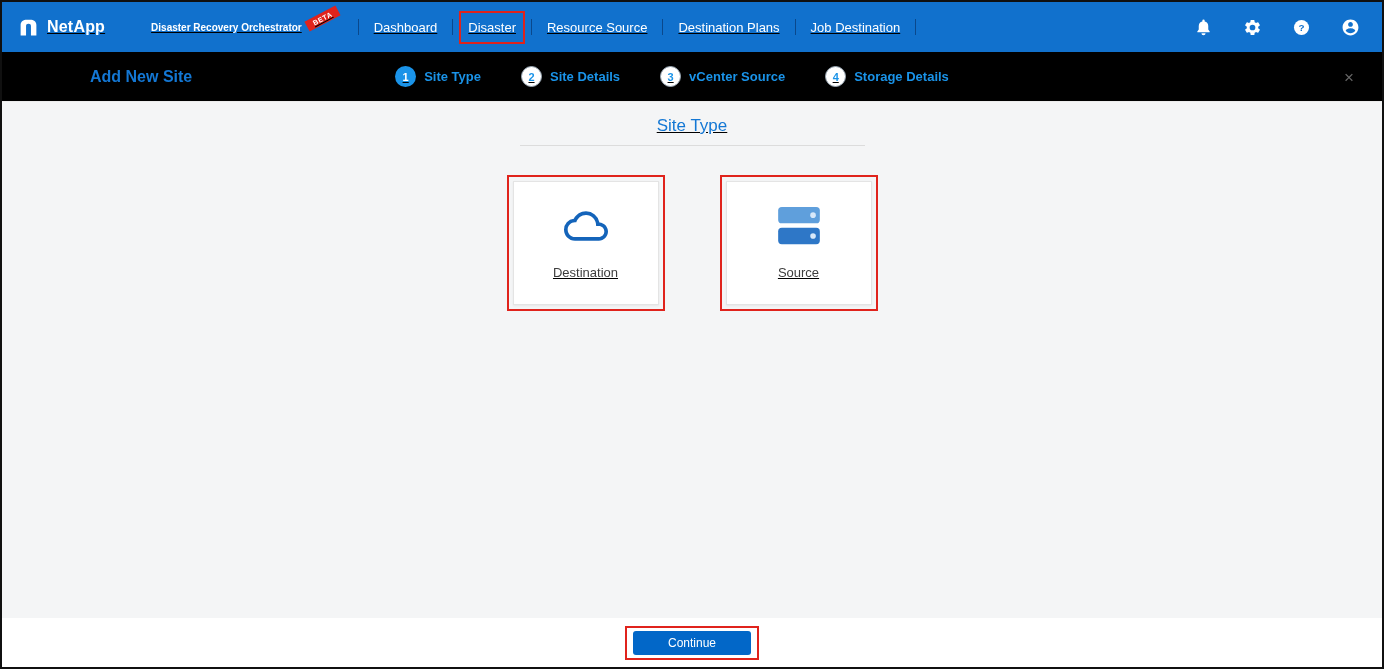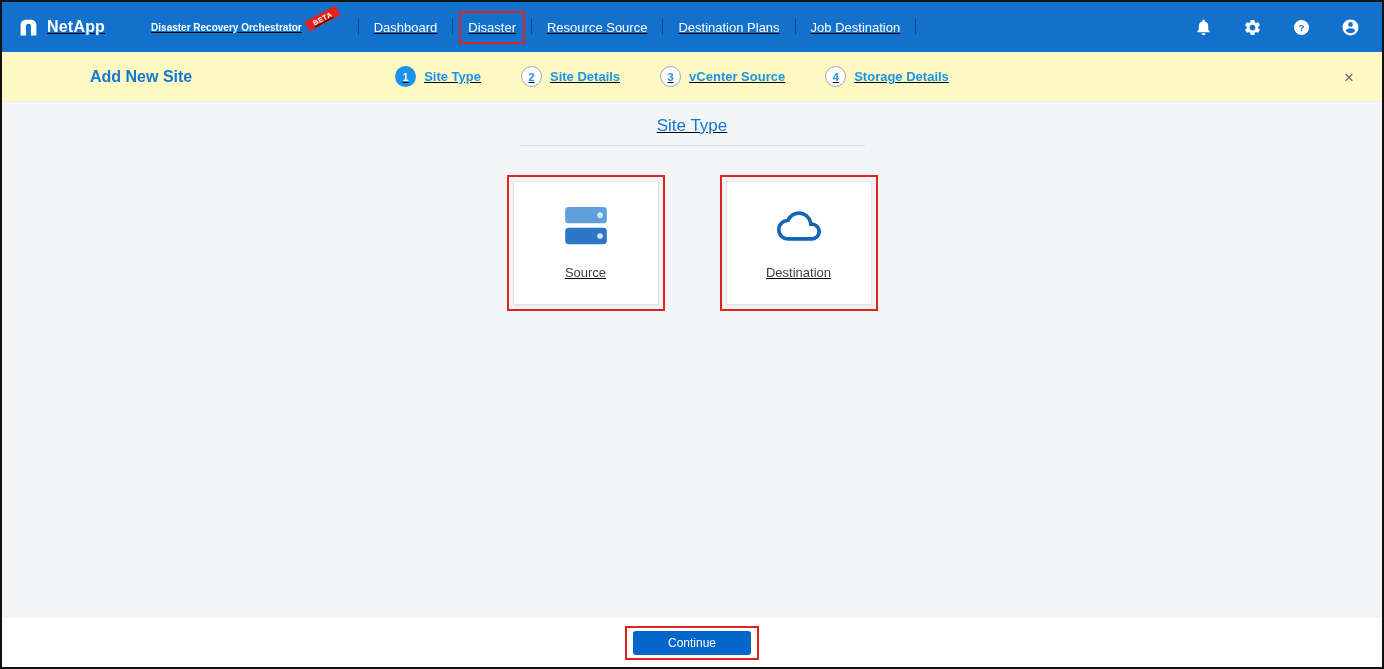--- a/index.html
+++ b/index.html
@@ -22,21 +22,21 @@
   .nav-items { display:flex; align-items:flex-end; margin-left:6px; }
   .nav-sep { width:1px; height:16px; background:rgba(6,38,88,.55); margin:0 15px; flex:0 0 1px; }
   .nav-item { color:#fff; font-size:13px; text-decoration:none; cursor:pointer; white-space:nowrap; }
   .hl-wrap { position:relative; display:inline-flex; }
   .red-box { position:absolute; border:2px solid #e0231c; pointer-events:none; }
   .hl-discover { inset:-9px -9px; }
   .nav-right { margin-left:auto; display:flex; align-items:center; gap:30px; }
   .nav-icon { width:19px; height:19px; display:block; cursor:pointer; }
 
   
-  .wizard-bar { flex:0 0 50px; background:#fef9c3; border-bottom:1px solid #ececec;
+  .wizard-bar { flex:0 0 50px; background:#000000; border-bottom:1px solid #ececec;
                 position:relative; display:flex; align-items:center; justify-content:center; }
   .wizard-title { position:absolute; left:88px; top:50%; transform:translateY(-50%);
                   color:#1377d4; font-size:16px; font-weight:700; }
   .steps { display:flex; align-items:center; gap:40px; transform:translateX(-20px); }
   .step { display:flex; align-items:center; gap:8px; cursor:pointer; }
   .step-circle { width:21px; height:21px; border-radius:50%; font-size:11px; font-weight:600;
                  display:flex; align-items:center; justify-content:center; }
   .step-circle.active { background:#1a93e8; color:#fff; }
   .step-circle.inactive { background:#fff; border:1px solid #98a6b3; color:#1a93e8; }
   .step-label { color:#1a93e8; font-size:13px; font-weight:600; white-space:nowrap; }
@@ -142,37 +142,37 @@
   </div>
 
   <main class="content">
     <h2 class="content-heading">Site Type</h2>
     <div class="heading-divider"></div>
 
     <div class="cards">
 
       <div class="card-wrap">
         <div class="card">
+          <svg class="card-icon" viewBox="0 0 24 24">
+            <path fill="#1464ba" d="M19.35 10.04A7.49 7.49 0 0 0 12 4C9.11 4 6.6 5.64 5.35 8.04A5.994 5.994 0 0 0 0 14c0 3.31 2.69 6 6 6h13c2.76 0 5-2.24 5-5 0-2.64-2.05-4.78-4.65-4.96zM19 18H6c-2.21 0-4-1.79-4-4s1.79-4 4-4h.71C7.37 7.69 9.48 6 12 6c3.04 0 5.5 2.46 5.5 5.5v.5H19c1.66 0 3 1.34 3 3s-1.34 3-3 3z"></path>
+          </svg>
+          <span class="card-label">Destination</span>
+        </div>
+        <span class="red-box hl-card"></span>
+      </div>
+
+      <div class="card-wrap">
+        <div class="card">
           <svg class="card-icon" viewBox="0 0 64 48">
             <rect x="9" y="3" width="46" height="18" rx="4" fill="#5f9fdc"></rect>
             <circle cx="47.5" cy="12" r="3.1" fill="#d7e8f9"></circle>
             <rect x="9" y="26" width="46" height="18" rx="4" fill="#2e77c7"></rect>
             <circle cx="47.5" cy="35" r="3.1" fill="#d7e8f9"></circle>
           </svg>
           <span class="card-label">Source</span>
-        </div>
-        <span class="red-box hl-card"></span>
-      </div>
-
-      <div class="card-wrap">
-        <div class="card">
-          <svg class="card-icon" viewBox="0 0 24 24">
-            <path fill="#1464ba" d="M19.35 10.04A7.49 7.49 0 0 0 12 4C9.11 4 6.6 5.64 5.35 8.04A5.994 5.994 0 0 0 0 14c0 3.31 2.69 6 6 6h13c2.76 0 5-2.24 5-5 0-2.64-2.05-4.78-4.65-4.96zM19 18H6c-2.21 0-4-1.79-4-4s1.79-4 4-4h.71C7.37 7.69 9.48 6 12 6c3.04 0 5.5 2.46 5.5 5.5v.5H19c1.66 0 3 1.34 3 3s-1.34 3-3 3z"></path>
-          </svg>
-          <span class="card-label">Destination</span>
         </div>
         <span class="red-box hl-card"></span>
       </div>
 
     </div>
   </main>
 
   <footer class="footer-bar">
     <span class="btn-wrap">
       <button class="continue-btn">Continue</button>

